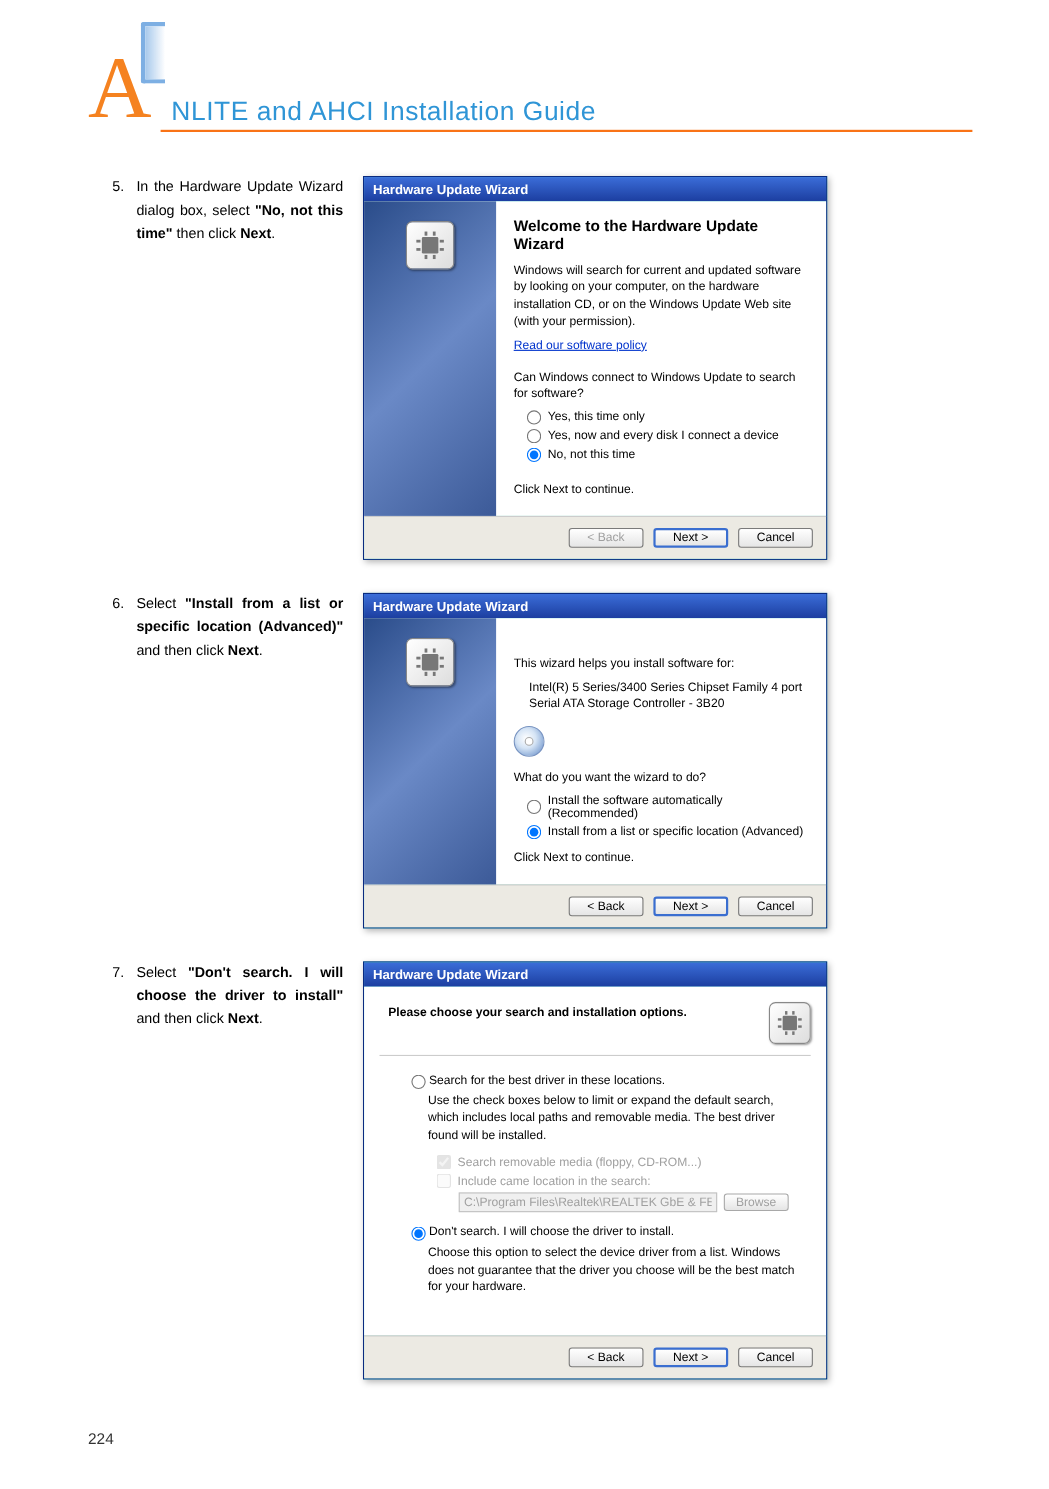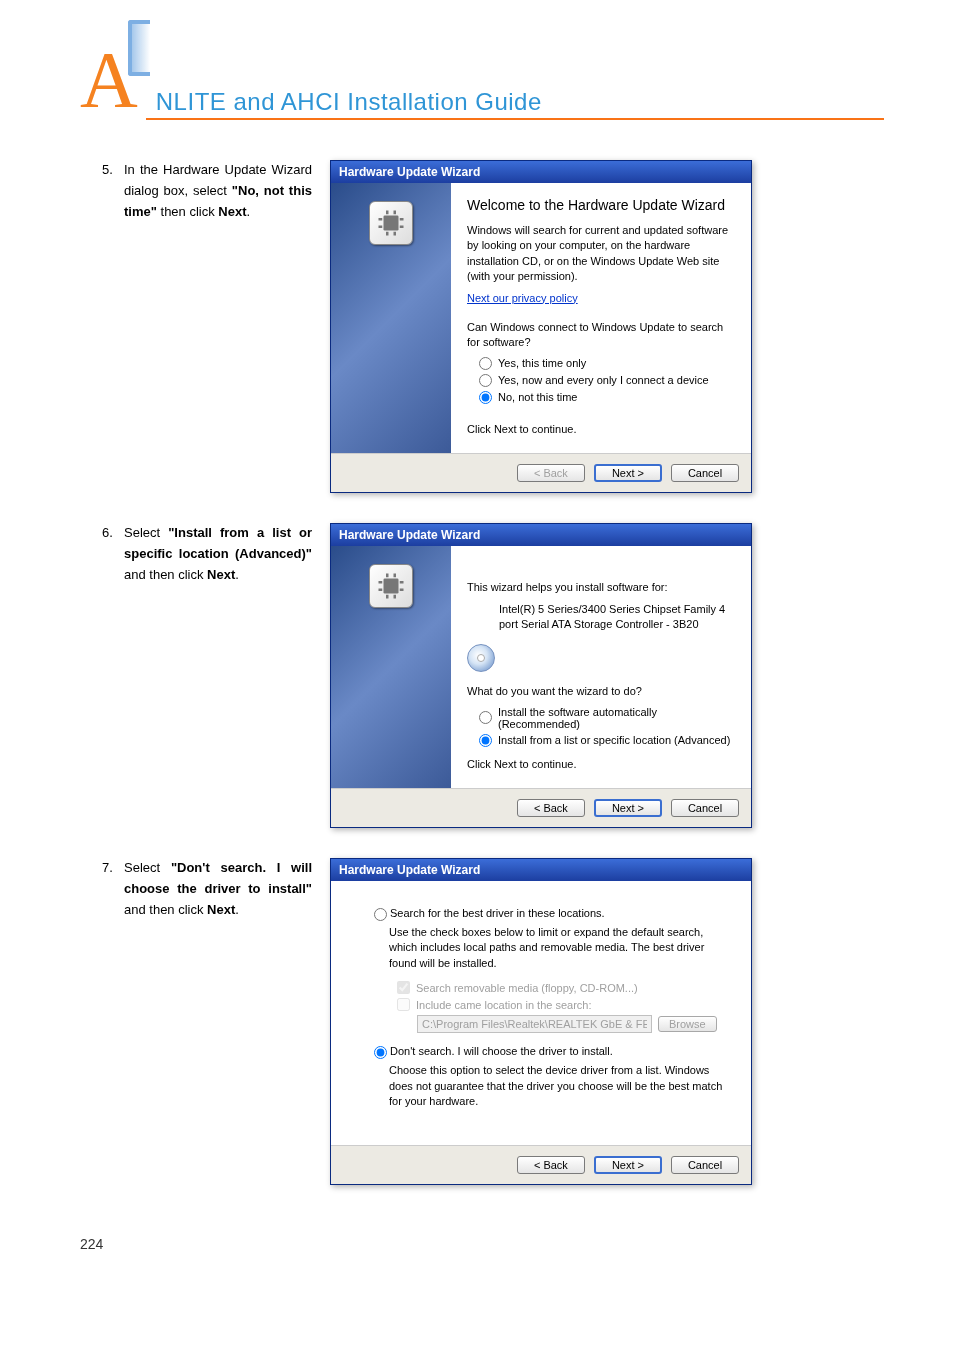--- a/index.html
+++ b/index.html
@@ -134,21 +134,21 @@
     box-shadow: 1px 1px 2px rgba(0,0,0,0.4);
   }
   .chip-icon svg { width: 30px; height: 30px; }
 
   .wizard-right {
     flex: 1;
     padding: 14px 16px 10px 16px;
   }
   .wizard-h {
     font-size: 14px;
-    font-weight: normal;
+    font-weight: bold;
     margin: 0 0 10px 0;
   }
   .wizard-p {
     font-size: 11px;
     margin: 6px 0;
     line-height: 1.4;
   }
   .wizard-link {
     color: #0033cc;
     text-decoration: underline;
@@ -330,30 +330,30 @@
                   <rect x="8" y="2" width="2" height="3" fill="#777"></rect>
                   <rect x="14" y="2" width="2" height="3" fill="#777"></rect>
                   <rect x="8" y="19" width="2" height="3" fill="#777"></rect>
                   <rect x="14" y="19" width="2" height="3" fill="#777"></rect>
                 </svg>
             </div>
           </div>
           <div class="wizard-right">
             <div class="wizard-h">Welcome to the Hardware Update Wizard</div>
             <p class="wizard-p">Windows will search for current and updated software by looking on your computer, on the hardware installation CD, or on the Windows Update Web site (with your permission).</p>
-            <p class="wizard-p"><span class="wizard-link">Next our privacy policy</span></p>
+            <p class="wizard-p"><span class="wizard-link">Read our software policy</span></p>
             <p class="wizard-p" style="margin-top:14px;">Can Windows connect to Windows Update to search for software?</p>
             <div class="radios">
               <label>
                   <input type="radio" name="w5" style="">
                   <span>Yes, this time only</span>
                 </label>
               <label>
                   <input type="radio" name="w5" style="">
-                  <span>Yes, now and every only I connect a device</span>
+                  <span>Yes, now and every disk I connect a device</span>
                 </label>
               <label>
                   <input type="radio" name="w5" checked="" style="">
                   <span>No, not this time</span>
                 </label>
             </div>
             <p class="wizard-p" style="margin-top:18px;">Click Next to continue.</p>
           </div>
         </div>
         <div class="wizard-footer">
@@ -384,21 +384,21 @@
                   <rect x="19" y="14" width="3" height="2" fill="#777"></rect>
                   <rect x="8" y="2" width="2" height="3" fill="#777"></rect>
                   <rect x="14" y="2" width="2" height="3" fill="#777"></rect>
                   <rect x="8" y="19" width="2" height="3" fill="#777"></rect>
                   <rect x="14" y="19" width="2" height="3" fill="#777"></rect>
                 </svg>
             </div>
           </div>
           <div class="wizard-right" style="padding-top:28px;">
             <p class="wizard-p">This wizard helps you install software for:</p>
-            <p class="wizard-p" style="margin-left:32px;">Intel(R) 5 Series/3400 Series Chipset Family 4 port Serial ATA Storage Controller - 3B20</p>
+            <p class="wizard-p" style="margin-left:14px;">Intel(R) 5 Series/3400 Series Chipset Family 4 port Serial ATA Storage Controller - 3B20</p>
             <div class="cd-row">
               <div class="cd-icon"></div>
             </div>
             <p class="wizard-p">What do you want the wizard to do?</p>
             <div class="radios">
               <label>
                   <input type="radio" name="w6" style="">
                   <span>Install the software automatically (Recommended)</span>
                 </label>
               <label>
@@ -420,20 +420,36 @@
 
   <div class="step">
     <div class="step-text">
       <span class="step-num">7.</span>
       <span>Select </span><b>"Don't search. I will choose the driver to install"</b><span> and then click </span><b>Next</b><span>.</span>
     </div>
     <div class="step-img">
       <div class="wizard">
         <div class="wizard-titlebar">Hardware Update Wizard</div>
         <div class="wizard-body-full">
+          <div class="wiz-subhead">
+            <div class="t">Please choose your search and installation options.</div>
+            <div class="chip-icon">
+              <svg viewBox="0 0 24 24">
+                  <rect x="6" y="6" width="12" height="12" fill="#777" rx="1"></rect>
+                  <rect x="2" y="8" width="3" height="2" fill="#777"></rect>
+                  <rect x="2" y="14" width="3" height="2" fill="#777"></rect>
+                  <rect x="19" y="8" width="3" height="2" fill="#777"></rect>
+                  <rect x="19" y="14" width="3" height="2" fill="#777"></rect>
+                  <rect x="8" y="2" width="2" height="3" fill="#777"></rect>
+                  <rect x="14" y="2" width="2" height="3" fill="#777"></rect>
+                  <rect x="8" y="19" width="2" height="3" fill="#777"></rect>
+                  <rect x="14" y="19" width="2" height="3" fill="#777"></rect>
+                </svg>
+            </div>
+          </div>
           <div class="opt-group">
             <label class="top">
               <input type="radio" name="w7" style="">
               <span>Search for the best driver in these locations.</span>
             </label>
             <p class="desc">Use the check boxes below to limit or expand the default search, which includes local paths and removable media. The best driver found will be installed.</p>
             <div class="sub">
               <label>
                 <input type="checkbox" checked="" disabled="" style="">
                 <span>Search removable media (floppy, CD-ROM...)</span>

